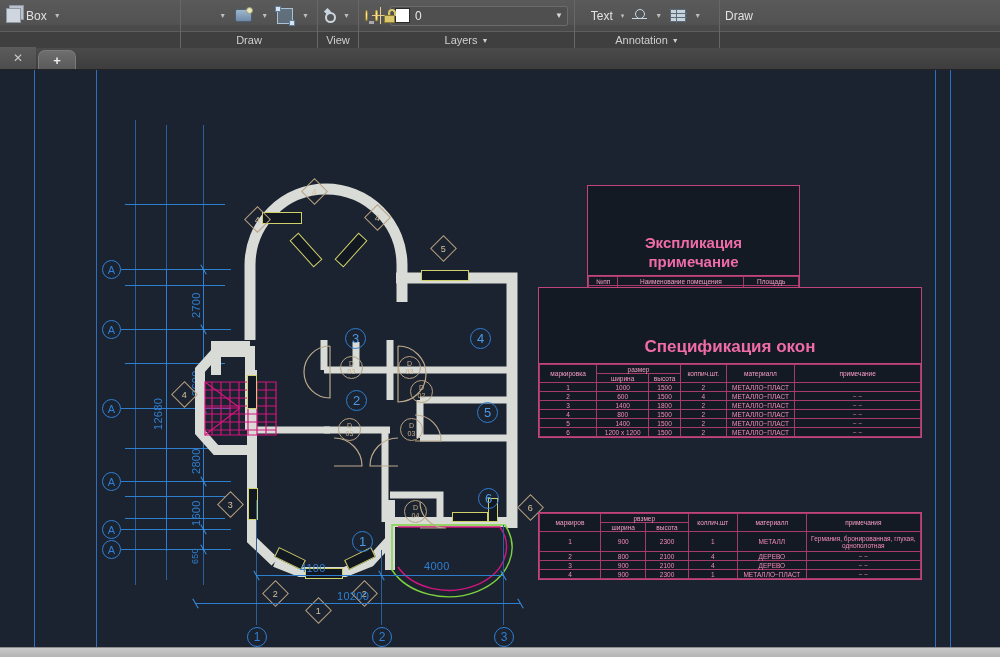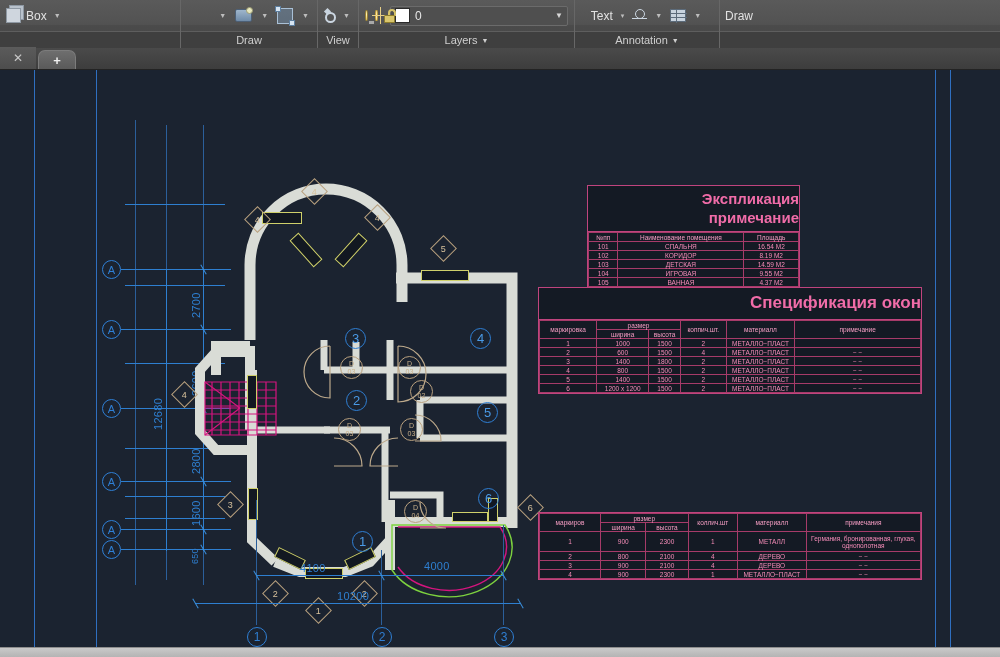--- a/index.html
+++ b/index.html
@@ -141,22 +141,23 @@
   .doortag{
     position:absolute;width:23px;height:23px;border:1px solid #b9a07e;border-radius:50%;
     color:#c9b08a;font-size:7px;line-height:8px;text-align:center;
     display:flex;flex-direction:column;align-items:center;justify-content:center;
   }
   .win{position:absolute;background:#121821;border:1px solid #cfd06a;}
 
   
   .cadtable{position:absolute;border:1px solid #c0447e;background:#141a24;}
   .cadtable .ttitle{
-    color:#f06ca8;font-weight:bold;text-align:right;
+    color:#f06ca8;font-weight:bold;text-align:center;
     border-bottom:1px solid #c0447e;
+    margin-top:44px;
   }
   .cadtable table{border-collapse:collapse;width:100%;}
   .cadtable td,.cadtable th{
     border:1px solid #a63b69;color:#f58cb8;font-size:6.5px;text-align:center;
     padding:0;height:9px;font-weight:normal;white-space:nowrap;
   }
   .cadtable th{color:#f79ec4;}
 </style>
 </head>
 <body>

